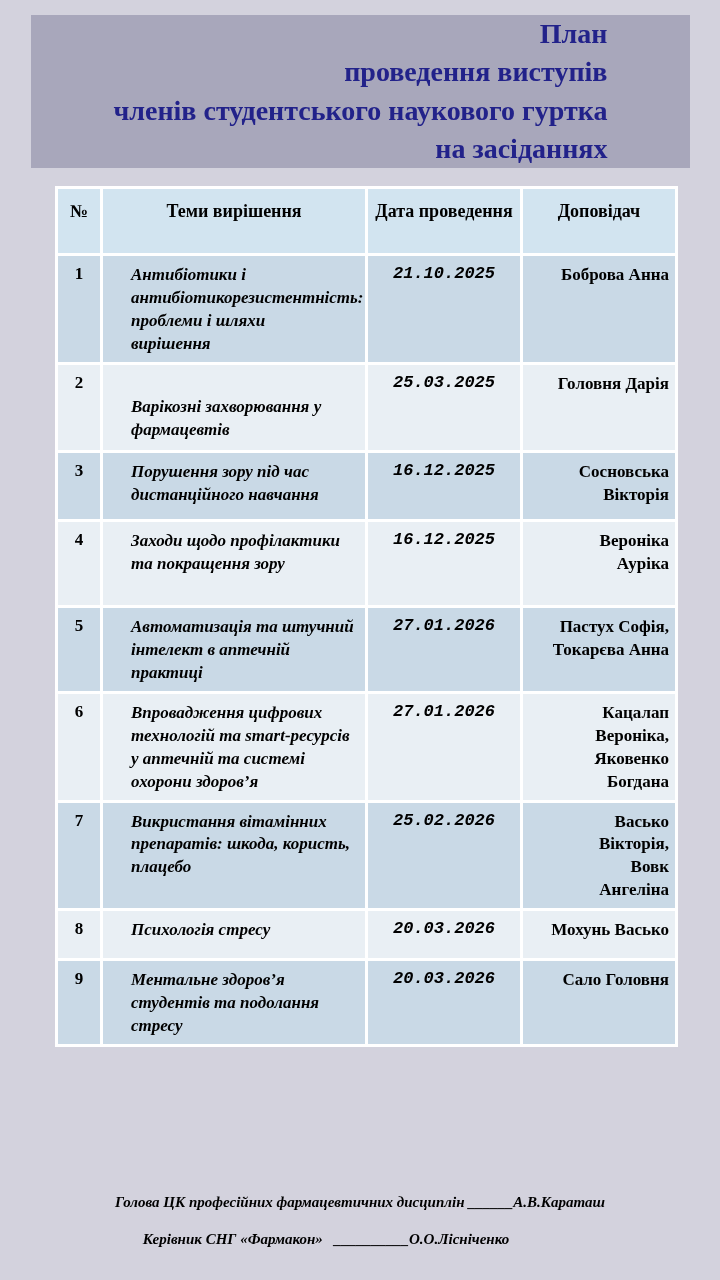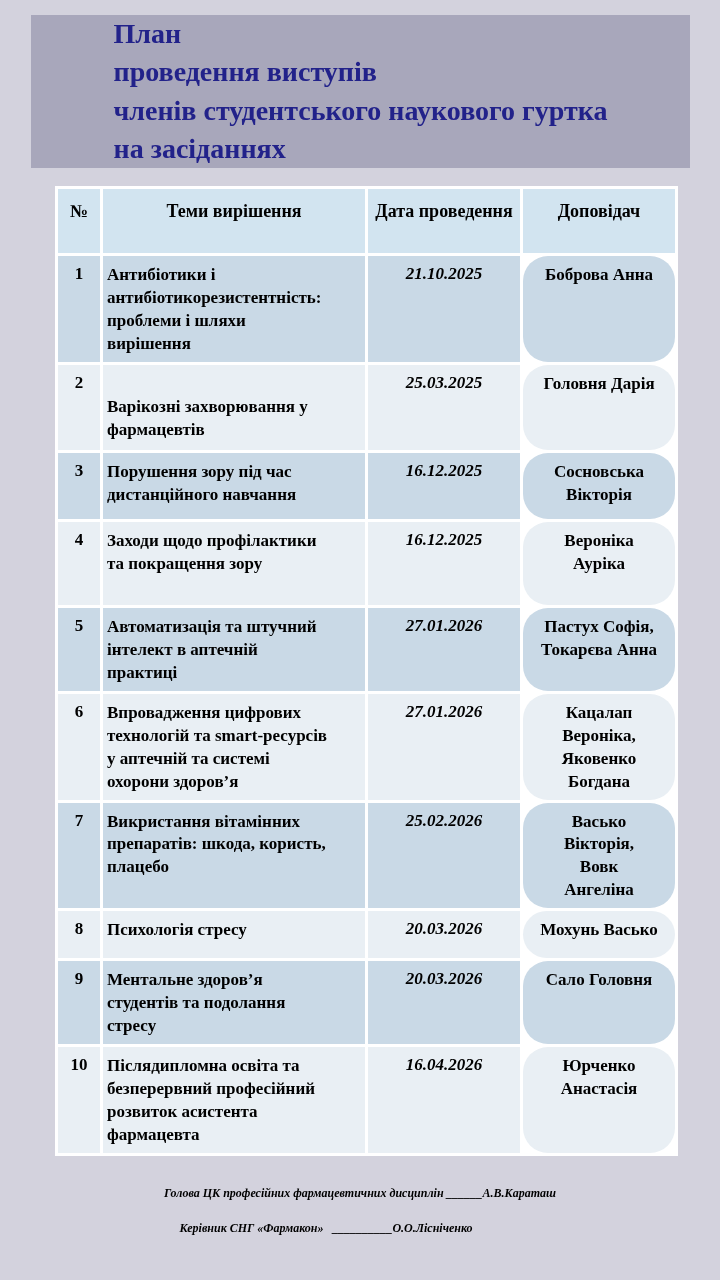--- a/index.html
+++ b/index.html
@@ -20,21 +20,21 @@
     width: 659px; height: 153px;
     background: #a8a7bb;
     display: flex; align-items: center; justify-content: center;
   }
   .title-band h1 {
     margin: 16px;
     color: #22228a;
     font-size: 28px;
     font-weight: bold;
     line-height: 1.36;
-    text-align: left;
+    text-align: right;
     white-space: pre-line;
   }
 
   
   table.schedule {
     position: absolute;
     left: 55px; top: 186px;
     width: 622px;
     border-collapse: separate;
     border-spacing: 3px;
@@ -56,44 +56,44 @@
     background: #d2e4f0;
     text-align: center;
     font-size: 18px;
     height: 64px;
     padding-top: 12px;
   }
   tbody tr:nth-child(odd)  td { background: #c9d9e6; }
   tbody tr:nth-child(even) td { background: #e9eff4; }
 
   td.num     { text-align: center; }
-  td.topic   { text-align: left; padding-left: 4px; white-space: pre-line; line-height: 1.35; }
-  td.date    { text-align: center; font-style: italic; }
-  td.speaker { text-align: center; white-space: pre-line; line-height: 1.35; border-radius: 25px; }
+  td.topic   { text-align: left; padding-left: 28px; white-space: pre-line; line-height: 1.35; font-style: italic; }
+  td.date    { text-align: center; font-style: italic; font-family: Liberation Mono, monospace; }
+  td.speaker { text-align: right; white-space: pre-line; line-height: 1.35; }
 
   tbody tr:nth-child(1)  { height: 100px; }
   tbody tr:nth-child(2)  { height: 85px;  }
   tbody tr:nth-child(3)  { height: 66px;  }
   tbody tr:nth-child(4)  { height: 83px;  }
   tbody tr:nth-child(5)  { height: 83px;  }
   tbody tr:nth-child(6)  { height: 98px;  }
   tbody tr:nth-child(7)  { height: 93px;  }
   tbody tr:nth-child(8)  { height: 47px;  }
   tbody tr:nth-child(9)  { height: 72px;  }
   tbody tr:nth-child(10) { height: 96px;  }
 
   
   .footer {
     position: absolute;
     left: 0; top: 1178px;
     width: 720px;
   }
   .footer p {
-    margin: 8px 0 20px;
-    font-size: 12px;
+    margin: 16px 0 20px;
+    font-size: 15px;
     font-weight: bold;
     font-style: italic;
     text-align: center;
     white-space: pre;
   }
   .footer p.sig-2 { padding-right: 96px; padding-left: 28px; }
 </style>
 </head>
 <body>
 
@@ -192,29 +192,19 @@
       <td class="speaker">Мохунь Васько</td>
     </tr>
     <tr>
       <td class="num">9</td>
       <td class="topic">Ментальне здоров’я
 студентів та подолання
 стресу</td>
       <td class="date">20.03.2026</td>
       <td class="speaker">Сало Головня</td>
     </tr>
-    <tr>
-      <td class="num">10</td>
-      <td class="topic">Післядипломна освіта та
-безперервний професійний
-розвиток асистента
-фармацевта</td>
-      <td class="date">16.04.2026</td>
-      <td class="speaker">Юрченко
-Анастасія</td>
-    </tr>
   </tbody>
 </table>
 
 <div class="footer">
   <p class="sig-1">Голова ЦК професійних фармацевтичних дисциплін ______А.В.Караташ</p>
   <p class="sig-2">Керівник СНГ «Фармакон»   __________О.О.Лісніченко</p>
 </div>
 
 </body></html>

